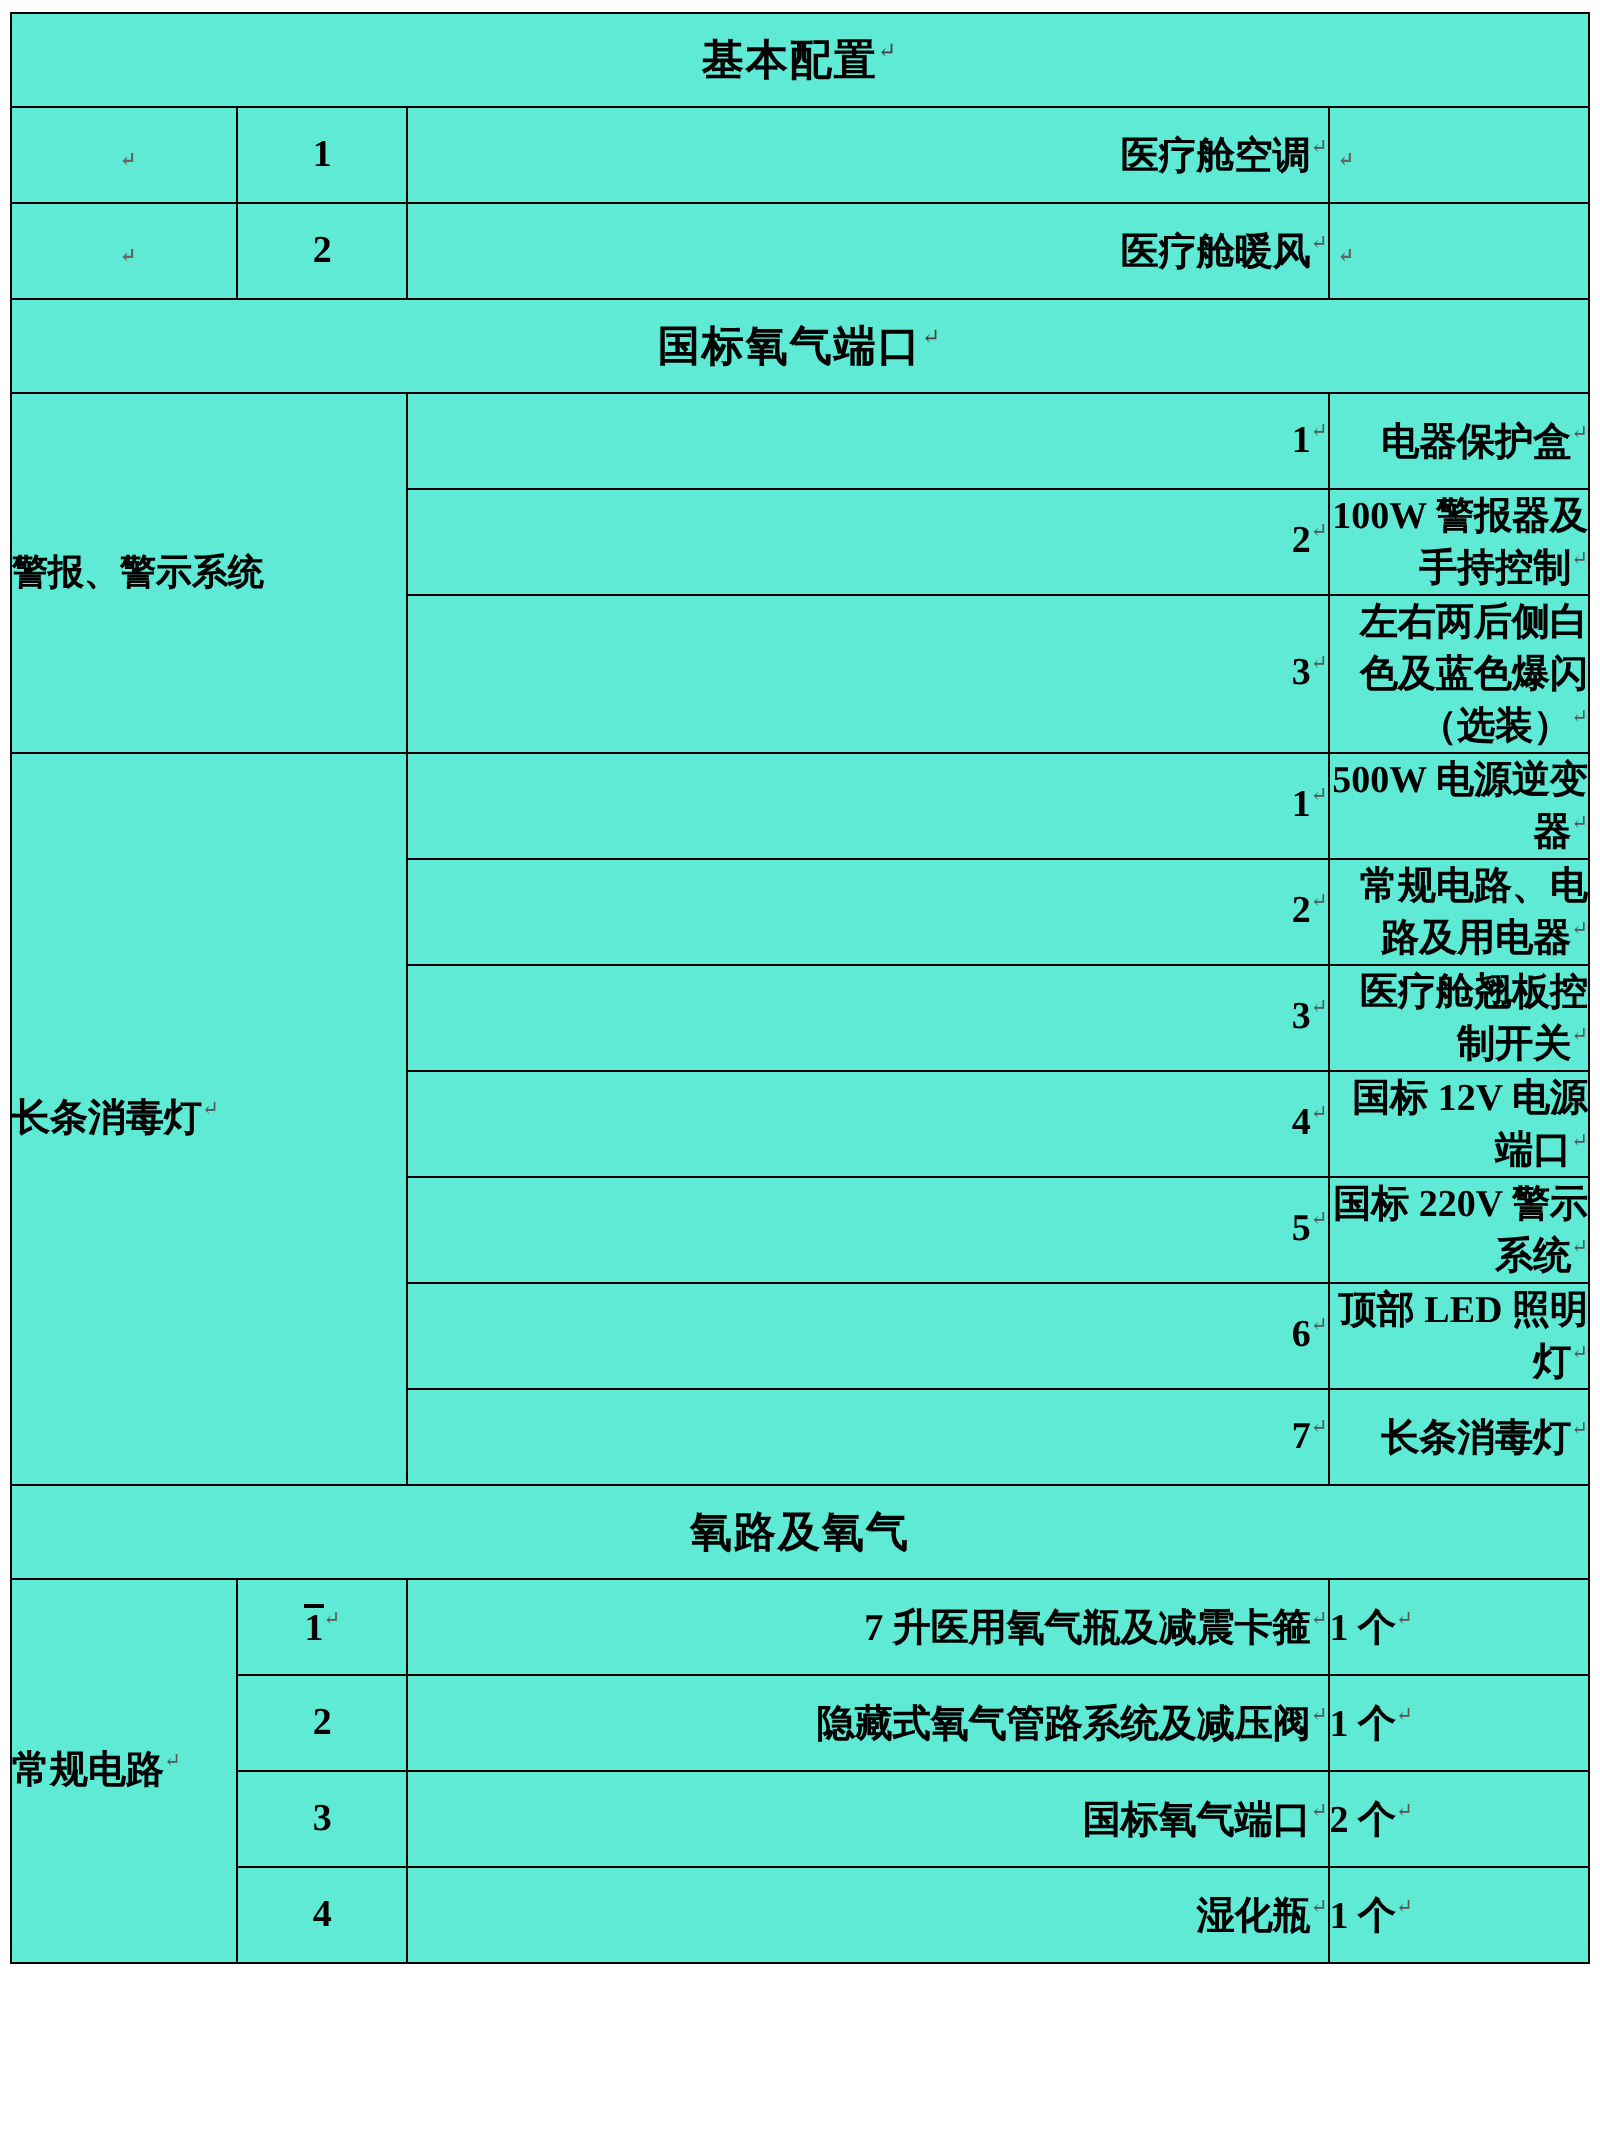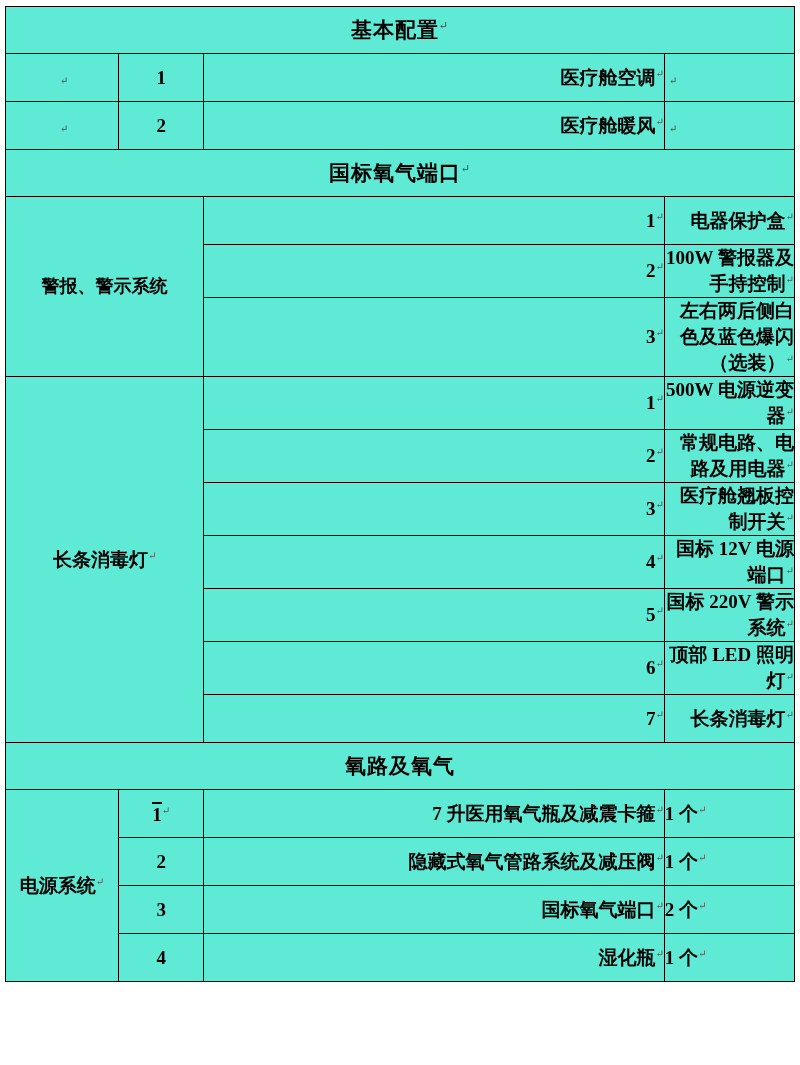--- a/index.html
+++ b/index.html
@@ -49,21 +49,20 @@
   .section span.mark {
     font-size: 11px;
     font-weight: normal;
     vertical-align: super;
     color: #444;
   }
   .rowcell {
     height: 48px;
   }
   .cat {
-    text-align: center;
     font-weight: bold;
     font-size: 19px;
     line-height: 1.25;
   }
   .cat.small {
     font-size: 18px;
   }
   .num {
     text-align: center;
     font-size: 19px;
@@ -185,21 +184,21 @@
       <tr class="rowcell">
         <td class="num-sub"><span>7</span><span class="tiny">↵</span></td>
         <td class="desc"><span>长条消毒灯</span><span class="tiny">↵</span></td>
       </tr>
 
       <tr>
         <td class="section" colspan="4">氧路及氧气</td>
       </tr>
 
       <tr class="rowcell">
-        <td class="cat" rowspan="4"><span>电源系统</span><span class="tiny">↵</span></td>
+        <td class="cat" rowspan="4"><span>常规电路</span><span class="tiny">↵</span></td>
         <td class="num"><span class="overline">1</span><span class="tiny">↵</span></td>
         <td class="desc"><span>7 升医用氧气瓶及减震卡箍</span><span class="tiny">↵</span></td>
         <td class="qty"><span>1 个</span><span class="tiny">↵</span></td>
       </tr>
       <tr class="rowcell">
         <td class="num">2</td>
         <td class="desc"><span>隐藏式氧气管路系统及减压阀</span><span class="tiny">↵</span></td>
         <td class="qty"><span>1 个</span><span class="tiny">↵</span></td>
       </tr>
       <tr class="rowcell">

